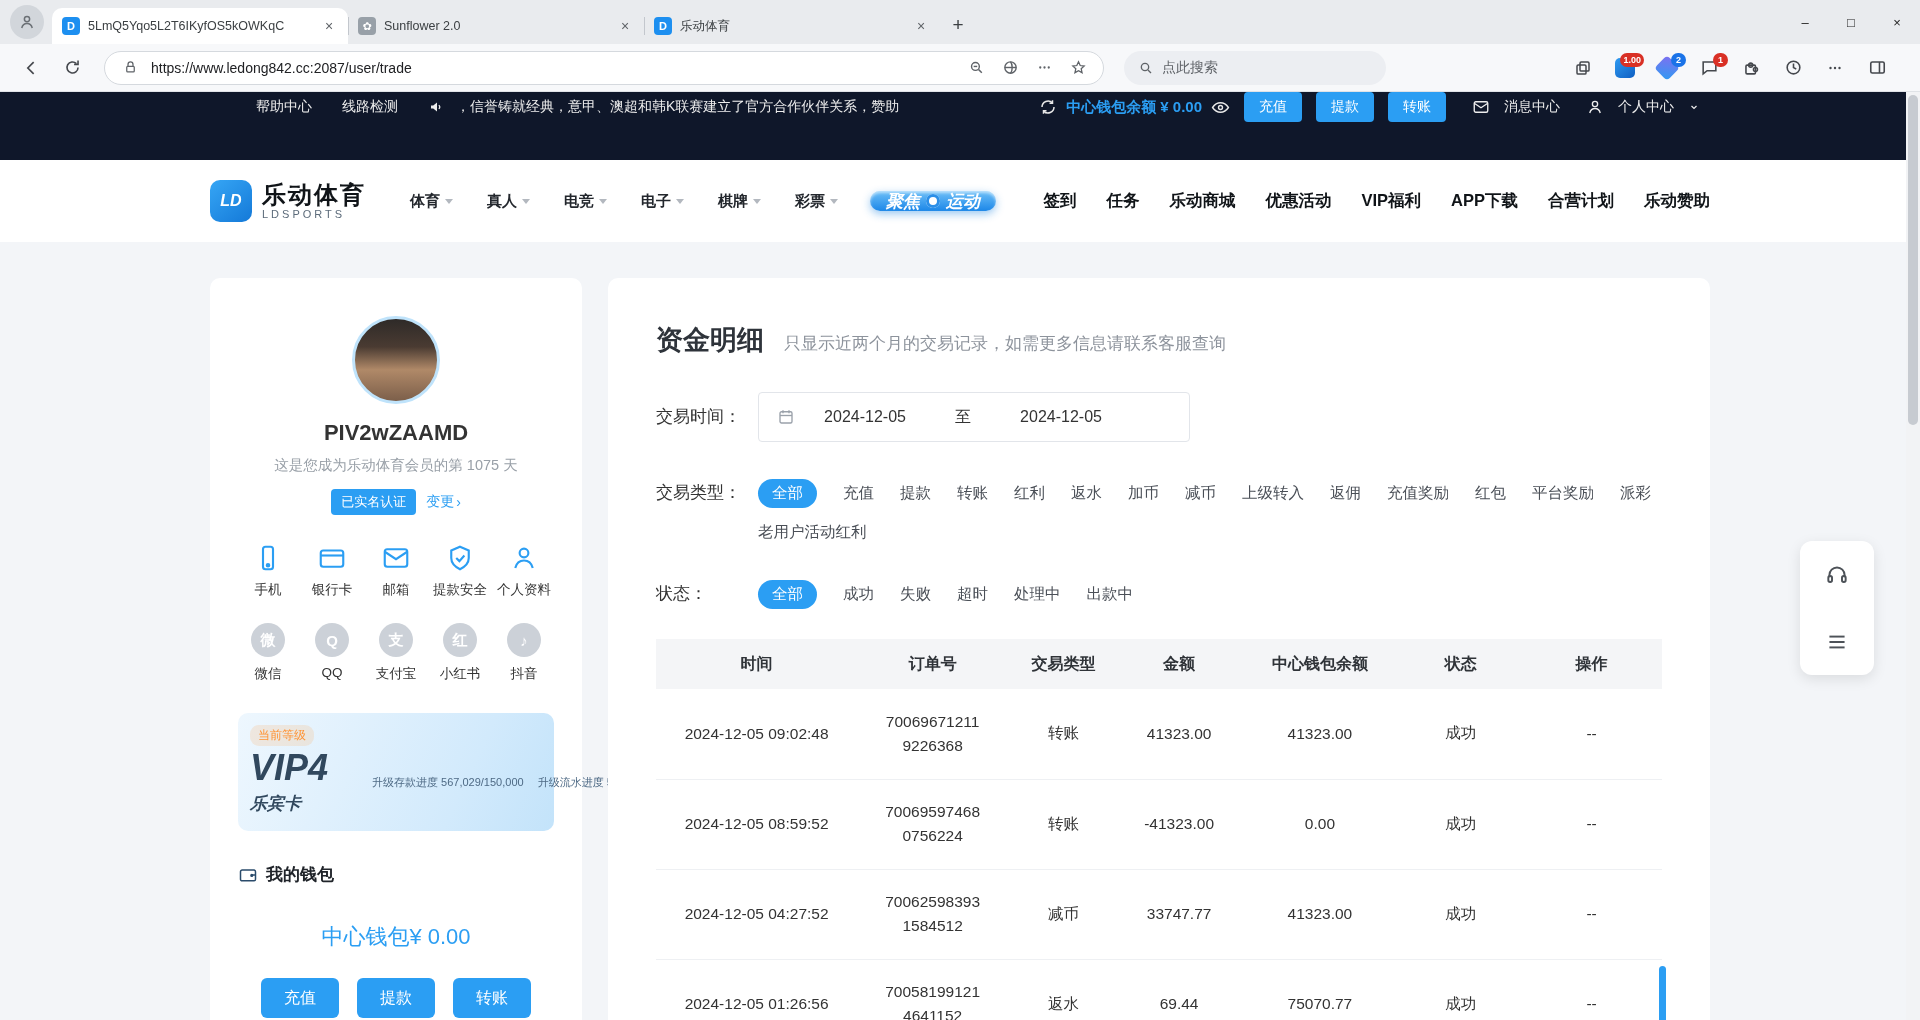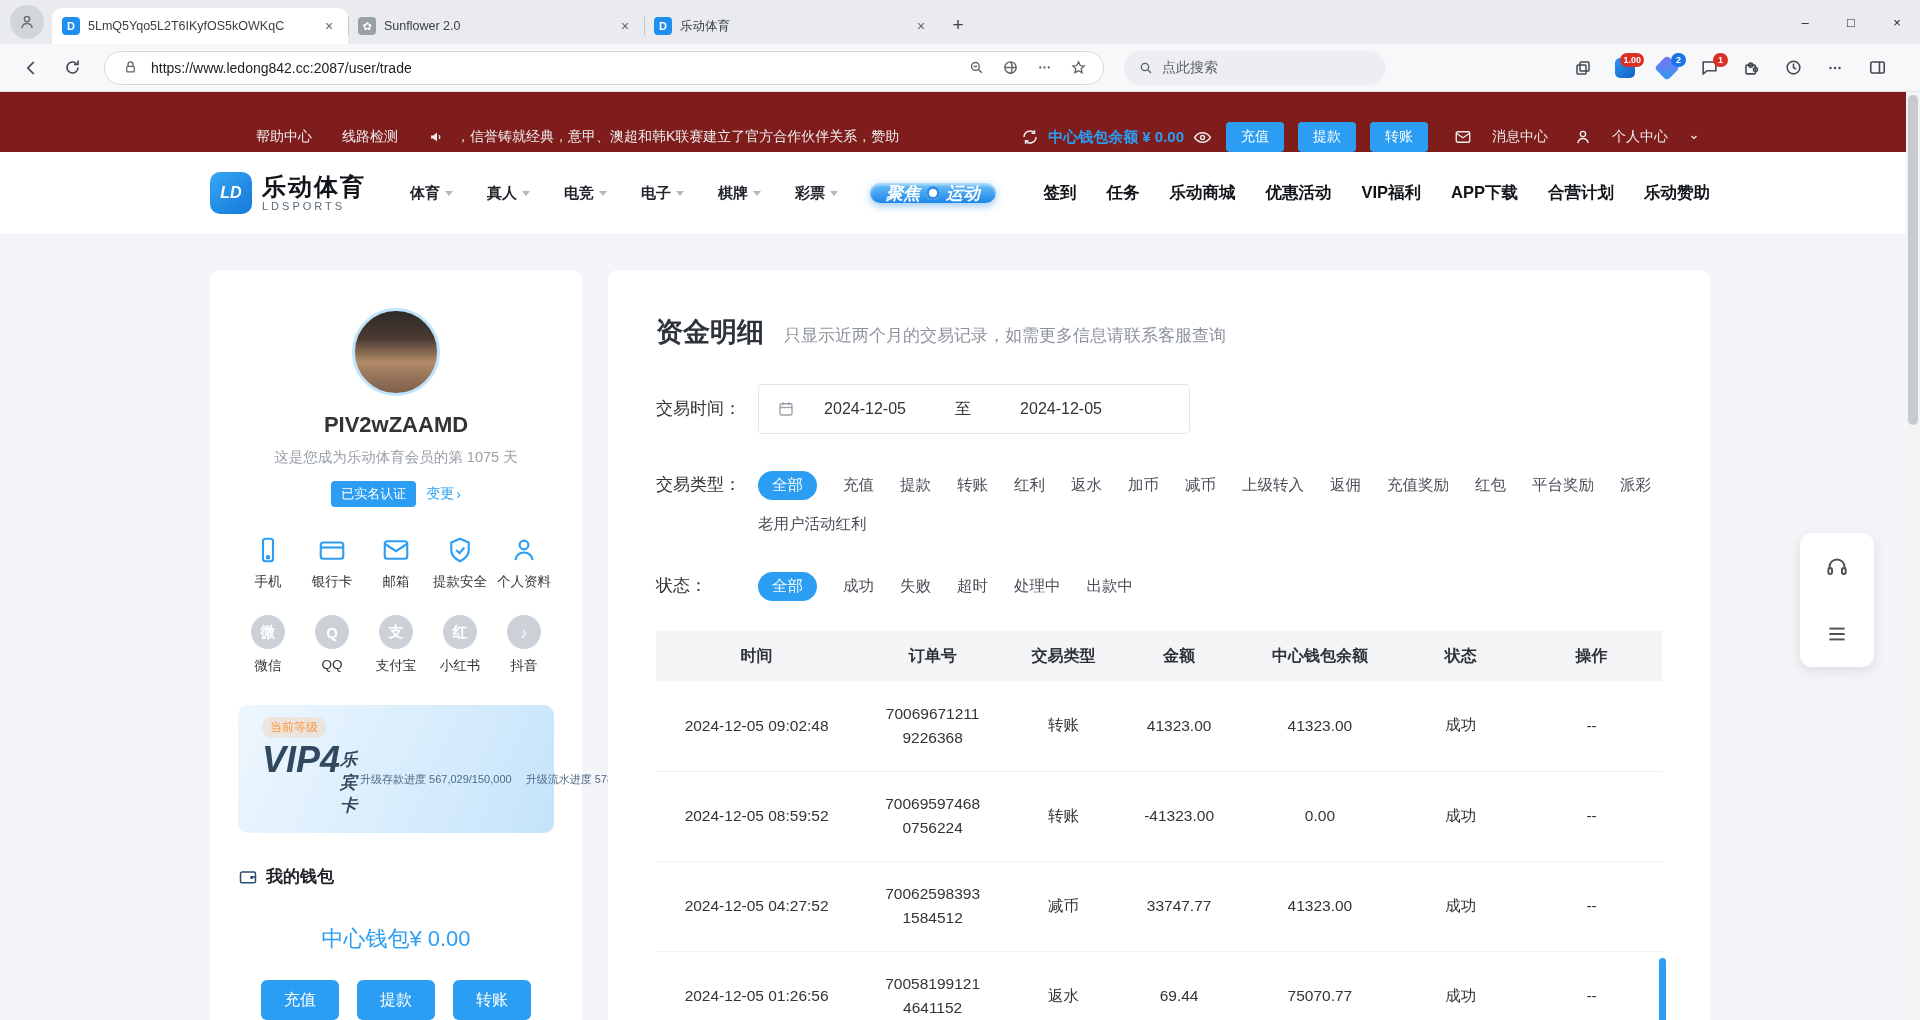--- a/index.html
+++ b/index.html
@@ -40,28 +40,28 @@
   .toolbar-right{margin-left:auto;display:flex;align-items:center;gap:4px;padding-right:8px}
   .tr-btn{width:38px;height:34px;display:flex;align-items:center;justify-content:center;color:#45484d;position:relative}
   .tr-badge{position:absolute;min-width:15px;height:14px;border-radius:7px;font-size:9px;color:#fff;
     display:flex;align-items:center;justify-content:center;padding:0 3px;top:2px;right:0;font-weight:bold}
   .tr-badge.red{background:#d93025}
   .tr-badge.blue{background:#1a73e8}
   .ext-wallet{width:20px;height:20px;border-radius:5px;background:linear-gradient(140deg,#2f9bf2,#0f5fc2)}
   .ext-game{width:18px;height:18px;transform:rotate(45deg);border-radius:4px;background:linear-gradient(140deg,#7f6ff0,#2f9bf2)}
 
   
-  .topbar{height:60px;background:#7f1d1d;display:flex;align-items:flex-end;color:#ededed;font-size:14px}
+  .topbar{height:68px;background:#0f172a;display:flex;align-items:flex-start;color:#ededed;font-size:14px}
   .topbar-inner{width:1500px;margin:0 auto;display:flex;align-items:center;padding:0 10px 0 46px}
   .tb-link{margin-right:30px}
   .marquee{flex:1;display:flex;align-items:center;gap:10px;overflow:hidden;white-space:nowrap;margin-right:16px}
   .marquee-text{overflow:hidden;text-overflow:clip}
   .balance-group{display:flex;align-items:center;gap:9px;color:#2b9ef3;font-weight:bold;font-size:15px;white-space:nowrap}
   .tb-btn{background:#2b9ef3;color:#fff;font-size:14px;padding:6px 15px;border-radius:4px;margin-left:14px;white-space:nowrap}
-  .tb-icon-link{display:flex;align-items:center;gap:20px;margin-left:26px;white-space:nowrap}
+  .tb-icon-link{display:flex;align-items:center;gap:14px;margin-left:26px;white-space:nowrap}
 
   
   .mainnav{height:82px;background:#fff;display:flex;align-items:center}
   .mainnav-inner{width:1500px;margin:0 auto;display:flex;align-items:center}
   .logo{display:flex;align-items:center;gap:10px}
   .logo-mark{width:42px;height:42px;border-radius:10px;background:linear-gradient(140deg,#36a6f5,#1479d8);
     color:#fff;font-weight:bold;font-style:italic;font-size:16px;display:flex;align-items:center;justify-content:center}
   .logo-cn{font-size:24px;font-weight:bold;color:#101418;letter-spacing:2px;line-height:1.1}
   .logo-en{font-size:11px;color:#5c6b7a;letter-spacing:3px}
   .menu{display:flex;align-items:center;gap:34px;margin-left:44px}
@@ -89,26 +89,26 @@
   .verify-row{margin-top:14px;display:flex;align-items:center;justify-content:center;gap:10px}
   .verified-badge{background:#2b9ef3;color:#fff;font-size:13px;padding:4px 10px;border-radius:4px}
   .change-link{color:#2b9ef3;font-size:14px;display:flex;align-items:center;gap:2px}
   .bind-row{margin-top:28px;display:flex;justify-content:space-between}
   .bind-item{display:flex;flex-direction:column;align-items:center;gap:8px;font-size:13.5px;color:#333;width:60px}
   .bind-icon{color:#2b9ef3}
   .social-row{margin-top:24px;display:flex;justify-content:space-between}
   .social-circle{width:34px;height:34px;border-radius:50%;background:#ccd1d8;color:#fff;font-size:15px;
     font-weight:bold;display:flex;align-items:center;justify-content:center}
 
-  .vipcard{margin-top:30px;border-radius:10px;padding:12px 24px 16px;text-align:left;
+  .vipcard{margin-top:30px;border-radius:10px;padding:12px 12px 16px;text-align:left;
     background:linear-gradient(115deg,#eef7fe 0%,#d2eafc 70%,#c3e3fa 100%)}
   .vip-tag{display:inline-block;font-size:12px;color:#ff9232;background:rgba(255,168,82,.18);
     padding:2px 8px;border-radius:9px}
   .vip-flex{display:flex;align-items:center;margin-top:4px}
-  .vip-left{display:flex;flex-direction:row}
+  .vip-left{display:flex;flex-direction:column}
   .vip-level{font-size:36px;font-weight:800;font-style:italic;color:#31485e;line-height:1}
   .vip-card-name{font-size:17px;font-weight:bold;font-style:italic;color:#31485e;margin-top:6px}
   .vip-progress{margin-left:auto;width:170px;display:flex;gap:7px}
   .vp-label{font-size:11px;color:#4e6a85;white-space:nowrap}
   .vp-track{height:6px;border-radius:3px;background:rgba(255,255,255,.9);overflow:hidden}
   .vp-fill{height:100%;background:#2b9ef3;border-radius:3px}
 
   .wallet-head{margin-top:32px;display:flex;align-items:center;gap:8px}
   .wallet-title{font-size:17px;font-weight:bold;color:#20242a}
   .wallet-balance{margin-top:36px;font-size:22px;color:#2b9ef3}

